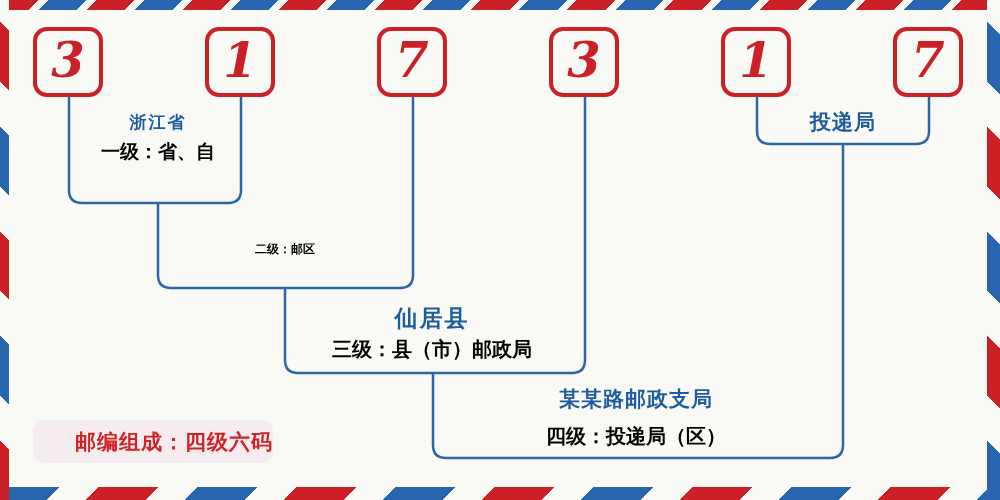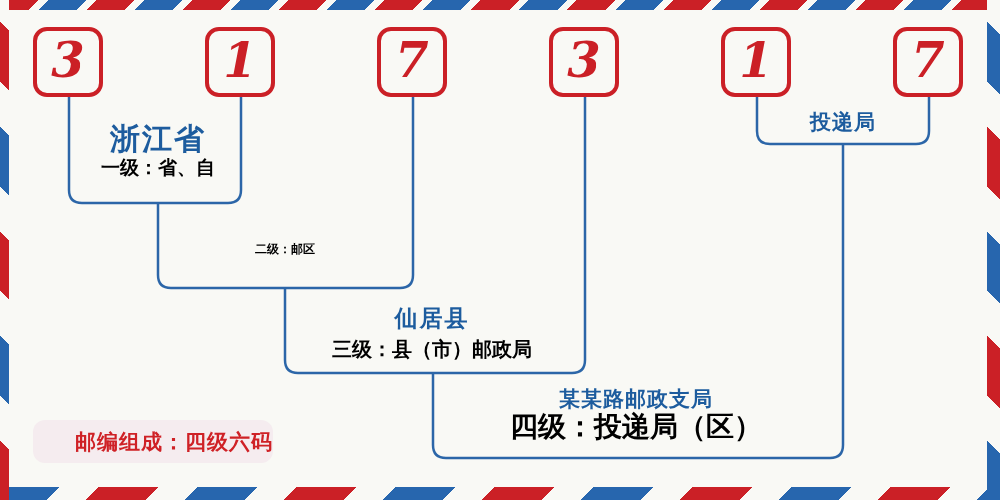--- a/index.html
+++ b/index.html
@@ -59,34 +59,34 @@
   
   svg.connectors{position:absolute;left:0;top:0;}
   svg.connectors path{stroke:#2c66a8;stroke-width:2.5;fill:none;}
 
   
   .label{position:absolute;text-align:center;font-weight:bold;}
   .blue-name{color:#1d5c9e;}
   .red-desc{color:#000000;}
 
   .lvl1{left:66px;width:184px;top:110px;}
-  .lvl1 .blue-name{font-size:30px;line-height:26px;letter-spacing:2px;margin-top:16px;}
+  .lvl1 .blue-name{font-size:17px;line-height:26px;letter-spacing:2px;}
   .lvl1 .red-desc{font-size:19px;line-height:23px;margin-top:4px;}
 
   .lvl2{left:185px;width:200px;top:241px;font-size:12px;}
 
   .lvl3{left:286px;width:292px;top:306px;}
   .lvl3 .blue-name{font-size:23px;line-height:26px;letter-spacing:2px;}
   .lvl3 .red-desc{font-size:20px;line-height:24px;margin-top:5px;white-space:nowrap;}
 
   .delivery{left:763px;width:160px;top:108px;font-size:21px;letter-spacing:1px;}
 
   .lvl4{left:456px;width:360px;top:387px;}
   .lvl4 .blue-name{font-size:21px;line-height:24px;letter-spacing:1px;}
-  .lvl4 .red-desc{font-size:28px;line-height:24px;margin-top:4px;white-space:nowrap;}
+  .lvl4 .red-desc{font-size:20px;line-height:24px;margin-top:13px;white-space:nowrap;}
 
   .badge{
     position:absolute;left:33px;top:420px;width:240px;height:43px;
     background:#f5ecef;border-radius:12px;
     display:flex;align-items:center;justify-content:flex-end;
     color:#cf2126;font-weight:bold;font-size:21px;letter-spacing:1px;
   }
 </style>
 </head>
 <body>

